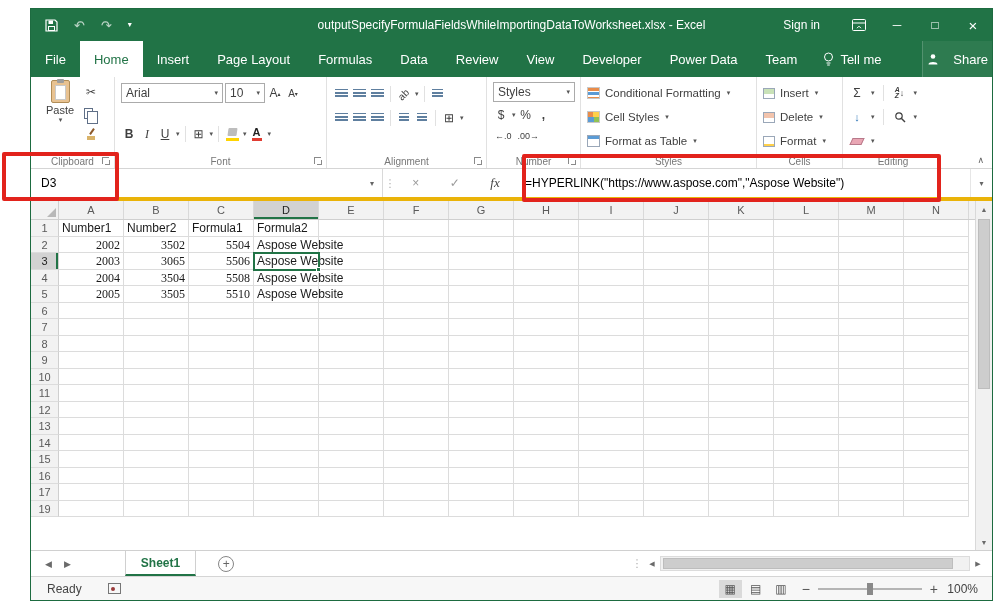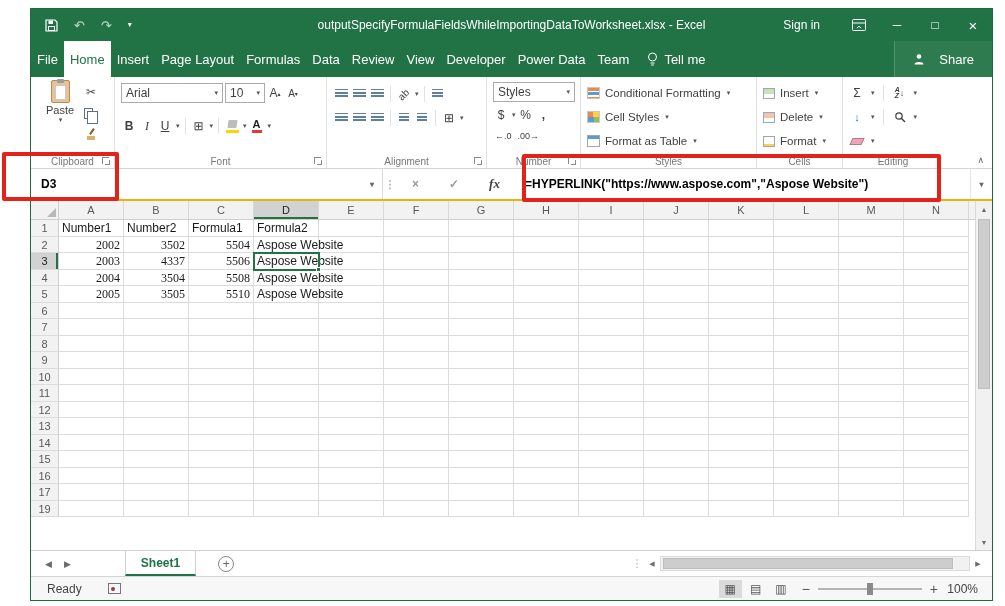--- a/index.html
+++ b/index.html
@@ -15,24 +15,24 @@
   .qicon { color:#fff; font-size:13px; line-height:1; display:inline-flex; align-items:center; }
   .dim { opacity:.7; }
   .title-text { position:absolute; left:0; right:0; text-align:center; font-size:12px; pointer-events:none; }
   .tb-right { margin-left:auto; display:flex; align-items:center; z-index:2; }
   .signin { margin-right:20px; }
   .winbtn { width:38px; height:32px; display:flex; align-items:center; justify-content:center; font-size:12px; }
 
   
   .tabrow { height:36px; background:#217346; display:flex; color:#fff; font-size:13px; position:relative; flex:0 0 auto; }
   .rtabs { display:flex; }
-  .rtab { display:flex; align-items:center; padding:0 6px; white-space:nowrap; }
+  .rtab { display:flex; align-items:center; padding:0 14px; white-space:nowrap; }
   .rtab.active { background:#fff; color:#217346; }
   .tellme { display:flex; align-items:center; gap:6px; padding:0 12px; }
-  .share { position:absolute; right:0; top:0; bottom:0; display:flex; align-items:center; gap:14px; padding:0 18px;
+  .share { position:absolute; right:0; top:0; bottom:0; display:flex; align-items:center; gap:14px; padding:0 4px;
            background:rgba(255,255,255,.06); border-left:1px solid rgba(255,255,255,.18); }
 
   
   .ribbon { height:92px; background:#fff; border-bottom:1px solid #d5d5d5; display:flex; flex:0 0 auto; color:#3f3f3f; position:relative; }
   .rgroup { position:relative; border-right:1px solid #e1e1e1; padding:3px 6px 15px 6px; display:flex; }
   .glabel { position:absolute; bottom:1px; left:0; right:0; text-align:center; font-size:10px; color:#777; }
   .launcher { position:absolute; right:3px; bottom:2px; width:9px; height:9px; }
   .launcher::before { content:""; position:absolute; left:0; top:0; width:6px; height:6px; border-left:1px solid #8a8a8a; border-top:1px solid #8a8a8a; }
   .launcher::after { content:""; position:absolute; right:1px; bottom:1px; width:4px; height:4px; border-right:1px solid #8a8a8a; border-bottom:1px solid #8a8a8a; }
   .col { display:flex; flex-direction:column; }
@@ -65,21 +65,21 @@
   .insic { width:12px; height:11px; border:1px solid #9aa7b8; display:inline-block; background:linear-gradient(#c9e2b8 0 5px,#fff 5px); }
   .delic { width:12px; height:11px; border:1px solid #9aa7b8; display:inline-block; background:linear-gradient(#f2c4ad 0 5px,#fff 5px); }
   .fmtic { width:12px; height:11px; border:1px solid #9aa7b8; display:inline-block; background:linear-gradient(#fff 0 7px,#ffd04a 7px); }
   .azstack { display:flex; flex-direction:column; font-size:7px; line-height:6px; color:#3f3f3f; font-weight:bold; }
   .sarrow { font-size:9px; color:#3f3f3f; }
   .fillarrow { color:#2e75b6; font-weight:bold; font-size:11px; }
   .erasic { width:12px; height:7px; background:#e9a6b4; border:1px solid #b7798a; transform:skewX(-25deg); display:block; }
   .collapse { position:absolute; right:8px; bottom:3px; font-size:9px; color:#666; }
 
   
-  .fbar { height:32px; background:#fff; border-bottom:2px solid #eab308; display:flex; align-items:stretch; flex:0 0 auto; font-size:12px;font-weight:bold; }
+  .fbar { height:32px; background:#fff; border-bottom:4px solid #eab308; display:flex; align-items:stretch; flex:0 0 auto; font-size:12px; }
   .namebox { width:352px; border-right:1px solid #d9d9d9; display:flex; align-items:center; padding-left:10px; }
   .namebox span:first-child { flex:1; }
   .nb-dd { font-size:8px; color:#666; padding-right:8px; }
   .fb-dots { width:14px; display:flex; align-items:center; justify-content:center; color:#b0b0b0; font-size:11px; }
   .fxzone { width:118px; display:flex; align-items:center; justify-content:space-around; }
   .fxbtn { color:#9b9b9b; font-size:12px; }
   .fxbtn.fx { font-family:"Liberation Serif", serif; font-style:italic; color:#444; font-size:13px; }
   .fbtext { flex:1; display:flex; align-items:center; padding-left:10px; color:#000; white-space:nowrap; overflow:hidden; }
   .fb-expand { width:22px; display:flex; align-items:center; justify-content:center; font-size:8px; color:#666; border-left:1px solid #e6e6e6; }
 
@@ -224,21 +224,21 @@
           </span>
         <span class="mbtn">
             <span class="brushicon"></span>
           </span>
       </div>
       <span class="launcher"></span>
       <span class="glabel">Clipboard</span>
     </div>
 
     <div class="rgroup" style="width:212px">
-      <div class="col" style="width:100%;gap:12px;padding-top:2px">
+      <div class="col" style="width:100%;gap:20px;padding-top:2px">
         <div class="rrow" style="height:22px">
           <div class="combo" style="width:102px">
               <span>Arial</span>
               <span class="dd">▾</span>
             </div>
           <div class="combo" style="width:40px">
               <span>10</span>
               <span class="dd">▾</span>
             </div>
           <span class="mbtn">A<span style="font-size:6px;vertical-align:top">▴</span></span>
@@ -493,21 +493,21 @@
             <div class="cell"></div>
             <div class="cell"></div>
             <div class="cell"></div>
             <div class="cell"></div>
             <div class="cell"></div>
             <div class="cell"></div>
           </div>
           <div class="grow">
             <div class="rownum hl">3</div>
             <div class="cell num">2003</div>
-            <div class="cell num">4337</div>
+            <div class="cell num">3065</div>
             <div class="cell num">5506</div>
             <div class="cell selected">Aspose Website<span class="fill-handle"></span></div>
             <div class="cell"></div>
             <div class="cell"></div>
             <div class="cell"></div>
             <div class="cell"></div>
             <div class="cell"></div>
             <div class="cell"></div>
             <div class="cell"></div>
             <div class="cell"></div>

